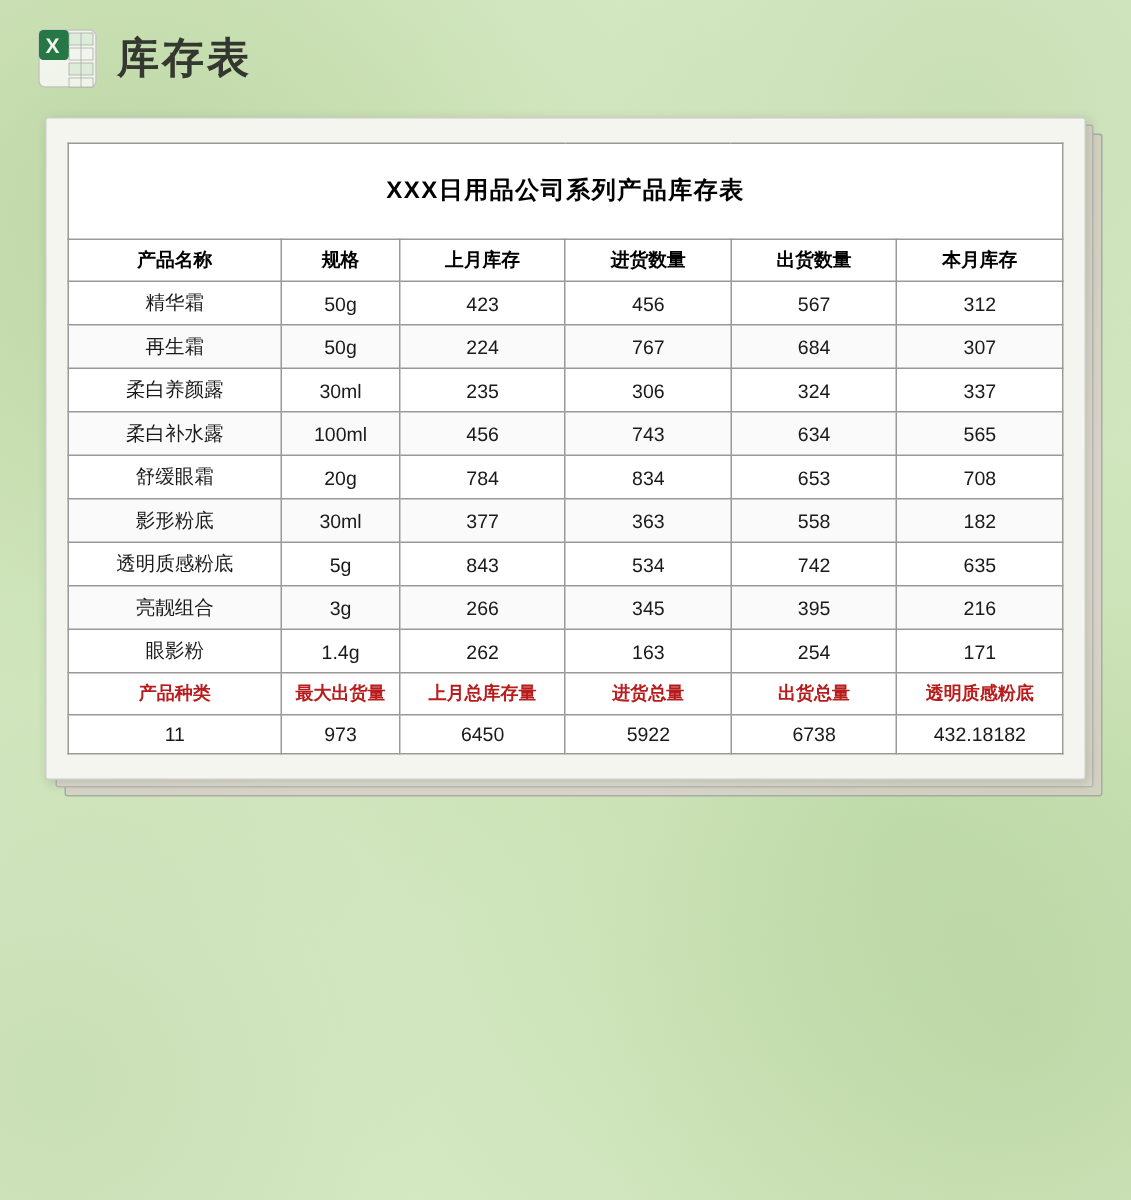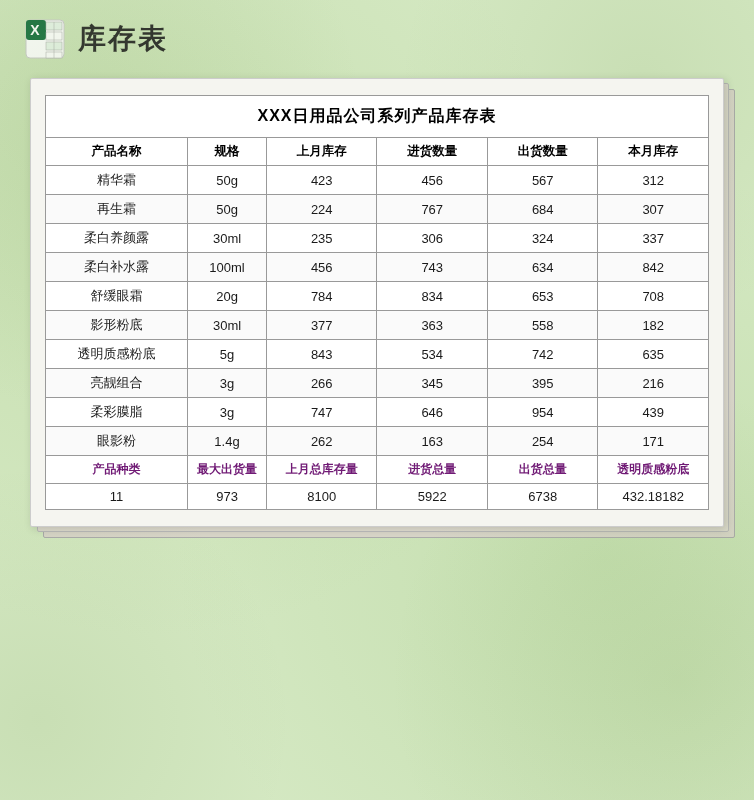--- a/index.html
+++ b/index.html
@@ -98,21 +98,21 @@
       padding: 5px 6px;
       text-align: center;
       color: #1a1a1a;
     }
 
     .title-row td {
       background: #ffffff;
       font-size: 16px;
       font-weight: bold;
       color: #000;
-      padding: 10px 6px;
+      padding: 21px 6px;
       letter-spacing: 1px;
     }
 
     .header-row td {
       background: #ffffff;
       color: #000000;
       font-weight: bold;
       font-size: 12.5px;
     }
 
@@ -120,21 +120,21 @@
       background: #ffffff;
       font-size: 13px;
     }
 
     .data-row:nth-child(even) td {
       background: #fafafa;
     }
 
     .summary-header-row td {
       background: #ffffff;
-      color: #701a75;
+      color: #b91c1c;
       font-weight: bold;
       font-size: 12px;
       margin-left: 40px;
     }
 
     .summary-data-row td {
       background: #ffffff;
       font-size: 13px;
       text-align: center;
     }
@@ -203,21 +203,21 @@
           <td>306</td>
           <td>324</td>
           <td>337</td>
         </tr>
         <tr class="data-row">
           <td>柔白补水露</td>
           <td>100ml</td>
           <td>456</td>
           <td>743</td>
           <td>634</td>
-          <td>842</td>
+          <td>565</td>
         </tr>
         <tr class="data-row">
           <td>舒缓眼霜</td>
           <td>20g</td>
           <td>784</td>
           <td>834</td>
           <td>653</td>
           <td>708</td>
         </tr>
         <tr class="data-row">
@@ -236,48 +236,40 @@
           <td>742</td>
           <td>635</td>
         </tr>
         <tr class="data-row">
           <td>亮靓组合</td>
           <td>3g</td>
           <td>266</td>
           <td>345</td>
           <td>395</td>
           <td>216</td>
-        </tr>
-        <tr class="data-row">
-          <td>柔彩膜脂</td>
-          <td>3g</td>
-          <td>747</td>
-          <td>646</td>
-          <td>954</td>
-          <td>439</td>
         </tr>
         <tr class="data-row">
           <td>眼影粉</td>
           <td>1.4g</td>
           <td>262</td>
           <td>163</td>
           <td>254</td>
           <td>171</td>
         </tr>
         <tr class="summary-header-row">
           <td>产品种类</td>
           <td>最大出货量</td>
           <td>上月总库存量</td>
           <td>进货总量</td>
           <td>出货总量</td>
           <td>透明质感粉底</td>
         </tr>
         <tr class="summary-data-row">
           <td>11</td>
           <td>973</td>
-          <td>8100</td>
+          <td>6450</td>
           <td>5922</td>
           <td>6738</td>
           <td>432.18182</td>
         </tr>
       </tbody>
   </table>
 </div>
 
 </body></html>

